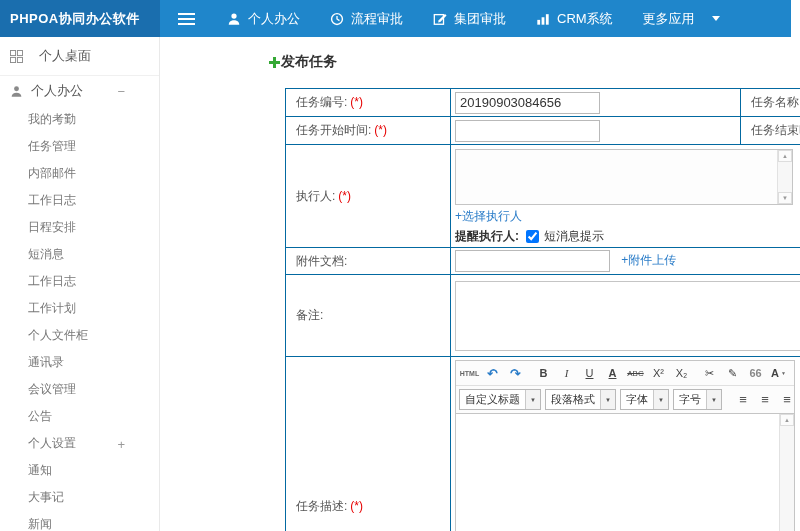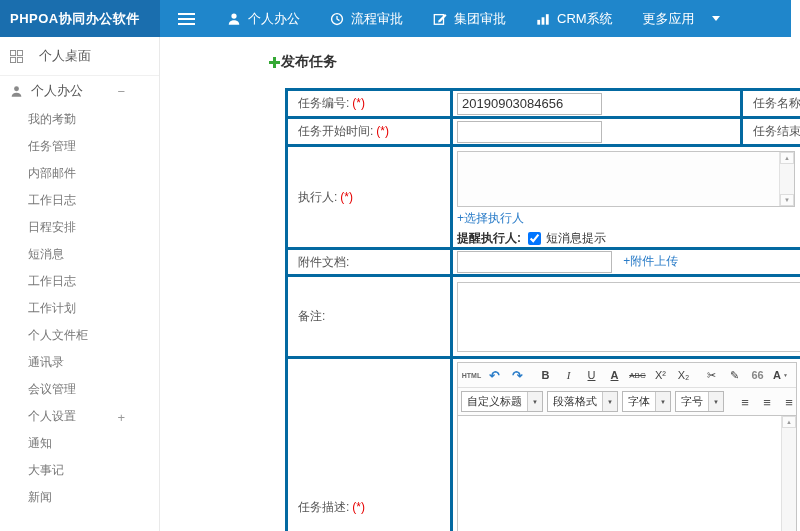--- a/index.html
+++ b/index.html
@@ -20,21 +20,21 @@
   .sidebar{position:absolute;top:37px;left:0;width:160px;bottom:0;background:#fff;border-right:1px solid #e9e9e9;box-sizing:border-box;overflow:hidden;}
   .side-top{height:38px;display:flex;align-items:center;gap:16px;padding-left:10px;font-size:13px;color:#555;border-bottom:1px solid #f0f0f0;cursor:pointer;}
   .side-section{height:30px;display:flex;align-items:center;gap:8px;padding-left:10px;font-size:13px;color:#555;position:relative;cursor:pointer;}
   .side-toggle{position:absolute;right:34px;top:50%;transform:translateY(-50%);color:#999;font-size:13px;}
   .side-item{height:27px;line-height:27px;padding-left:28px;font-size:12px;color:#777;position:relative;cursor:pointer;}
 
   
   .main{position:absolute;left:160px;top:37px;right:0;bottom:0;overflow:hidden;background:#fff;}
   .page-title{margin:16px 0 0 108px;display:flex;align-items:center;gap:0;font-size:14px;font-weight:bold;color:#333;}
   .form-table{margin:17px 0 0 125px;border-collapse:collapse;table-layout:fixed;width:680px;}
-  .form-table td{border:3px solid #0369a1;font-size:12px;color:#555;padding:0 4px;box-sizing:border-box;}
+  .form-table td{border:1px solid #0369a1;font-size:12px;color:#555;padding:0 4px;box-sizing:border-box;}
   .form-table td.lbl{padding-left:10px;}
   .req{color:#e60000;margin-left:3px;}
   .r1 td,.r2 td{height:28px;}
   .r3 td{height:103px;}
   .r4 td{height:27px;}
   .r5 td{height:82px;}
   .r6 td{height:300px;}
   .vtop{vertical-align:top;}
   .txt{height:18px;border:1px solid #b9b9b9;width:135px;font-size:13px;color:#333;padding:1px 4px;vertical-align:middle;font-family:inherit;}
   .txt.wide{width:145px;}
@@ -61,21 +61,21 @@
   .tb-btn:nth-of-type(3){margin-right:6px;}
   .tb-btn:nth-of-type(4){font-weight:bold;}
   .tb-btn:nth-of-type(5){font-style:italic;font-family:"Liberation Serif",serif;}
   .tb-btn:nth-of-type(6){text-decoration:underline;}
   .tb-btn:nth-of-type(7){font-weight:bold;text-decoration:underline;}
   .tb-btn:nth-of-type(8){text-decoration:line-through;font-size:8px;}
   .tb-btn:nth-of-type(10){margin-right:6px;}
   .tb-btn:nth-of-type(13){font-weight:bold;color:#888;}
   .tb-btn:nth-of-type(14){font-weight:bold;}
   .tb-btn:nth-of-type(14)::after{content:"▼";font-size:5px;color:#666;margin-left:2px;}
-  .ed-row2{display:flex;align-items:flex-end;padding:3px 3px;border-bottom:1px solid #c5c5c5;}
+  .ed-row2{display:flex;align-items:center;padding:3px 3px;border-bottom:1px solid #c5c5c5;}
   .dd-group{display:flex;align-items:center;gap:4px;}
   .dd{display:flex;align-items:stretch;height:19px;border:1px solid #b9b9b9;background:#fff;cursor:pointer;}
   .dd-label{padding:0 5px;font-size:11px;line-height:19px;color:#333;white-space:nowrap;}
   .dd-caret{width:14px;border-left:1px solid #c9c9c9;display:flex;align-items:center;justify-content:center;font-size:6px;color:#555;background:#f3f3f3;}
   .ed-sep{width:1px;height:16px;background:#d5d5d5;margin:0 5px;}
   .align-group{display:flex;align-items:center;}
   .align-btn{width:20px;height:19px;margin:0 1px;border:1px solid transparent;background:transparent;color:#555;font-size:13px;display:flex;align-items:center;justify-content:center;cursor:pointer;padding:0;}
   .ed-content{position:relative;height:160px;background:#fff;}
 
   a{color:#2a7cc8;}
@@ -186,20 +186,23 @@
         </div>
 
         <div class="side-item">
           <span>通讯录</span>
         </div>
 
         <div class="side-item">
           <span>会议管理</span>
         </div>
 
+        <div class="side-item">
+          <span>公告</span>
+        </div>
       </nav>
     <div class="side-item">
       <span>个人设置</span>
       <span class="side-toggle">+</span>
     </div>
     <nav class="side-list">
 
         <div class="side-item">
           <span>通知</span>
         </div>

